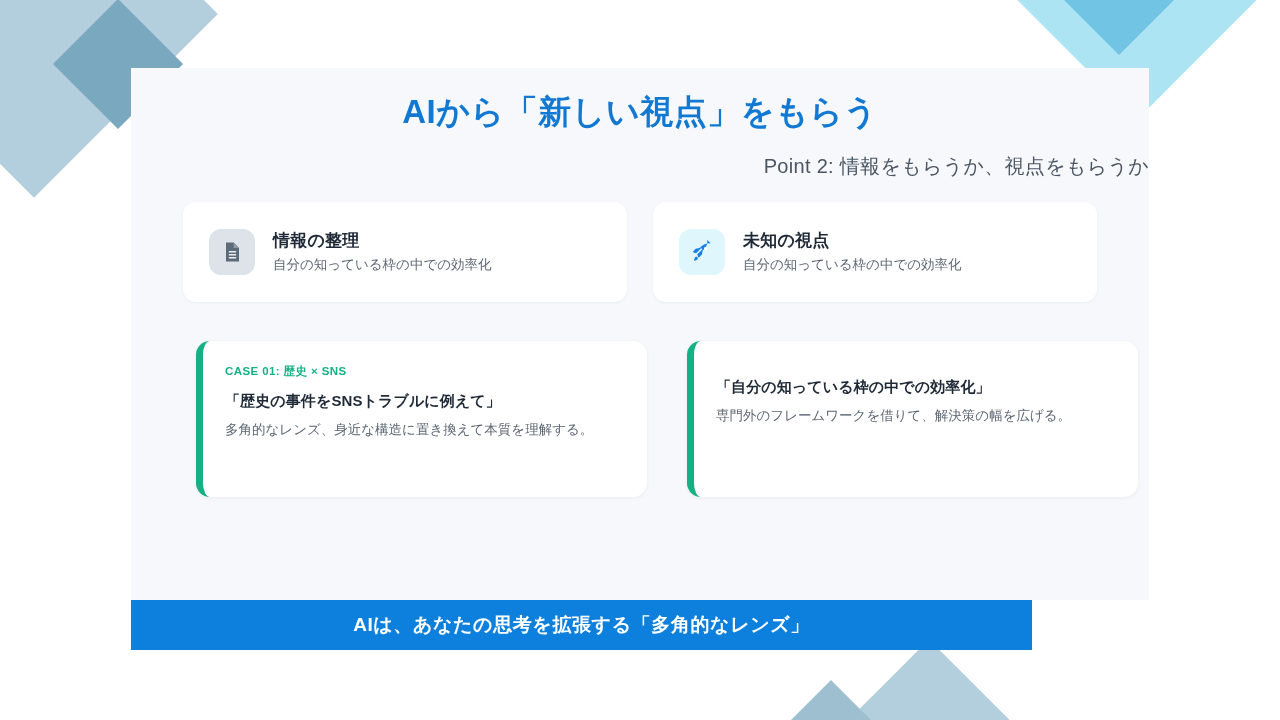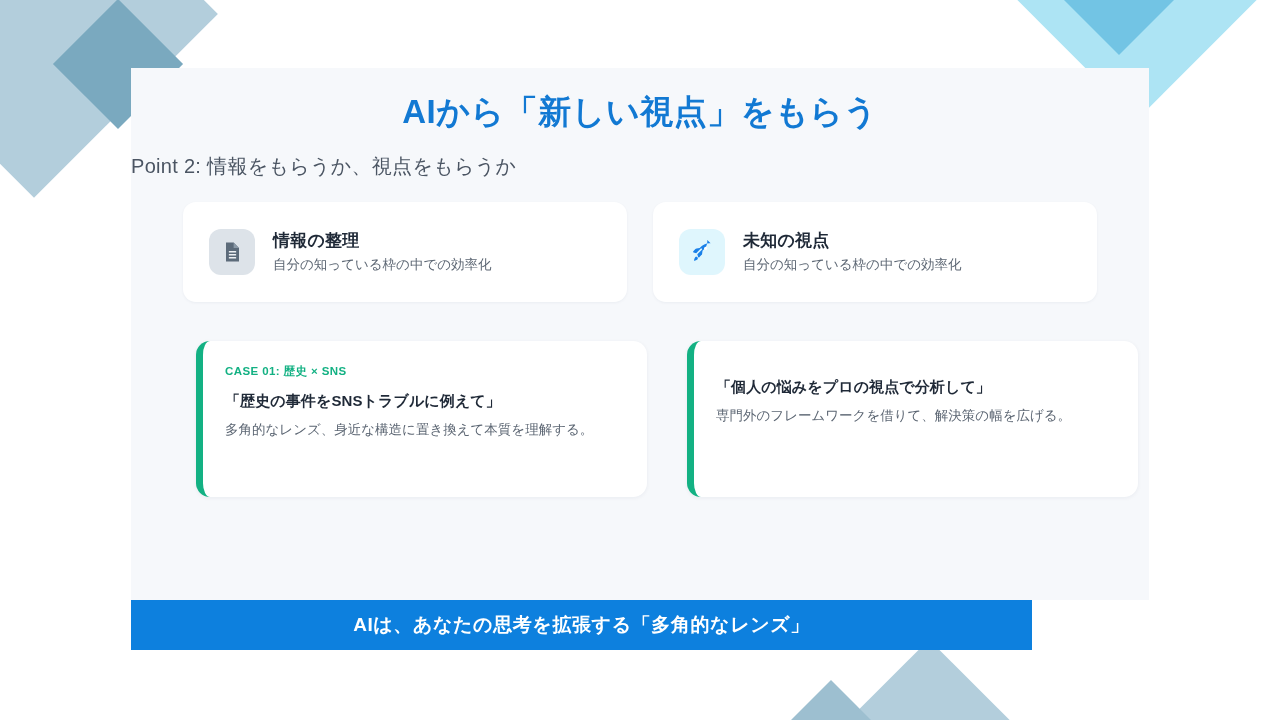--- a/index.html
+++ b/index.html
@@ -91,21 +91,21 @@
     text-align: center;
     font-size: 33px;
     font-weight: 700;
     letter-spacing: 0.5px;
     color: #1279d3;
     line-height: 1.35;
   }
   .slide-subtitle {
     margin: 0;
     padding-top: 14px;
-    text-align: left;
+    text-align: right;
     font-size: 20px;
     font-weight: 400;
     color: #4b5563;
     letter-spacing: 0.3px;
   }
 
   
   .info-grid {
     position: absolute;
     left: 52px;
@@ -269,21 +269,21 @@
 
     <div class="case-grid">
 
       <div class="case-card">
         <div class="case-label">CASE 01: 歴史 × SNS</div>
         <div class="case-title">「歴史の事件をSNSトラブルに例えて」</div>
         <div class="case-desc">多角的なレンズ、身近な構造に置き換えて本質を理解する。</div>
       </div>
 
       <div class="case-card">
-        <div class="case-title">「個人の悩みをプロの視点で分析して」</div>
+        <div class="case-title">「自分の知っている枠の中での効率化」</div>
         <div class="case-desc">専門外のフレームワークを借りて、解決策の幅を広げる。</div>
       </div>
 
     </div>
 
   </div>
 
   <div class="banner">
     <span class="banner-text">AIは、あなたの思考を拡張する「多角的なレンズ」</span>
   </div>

